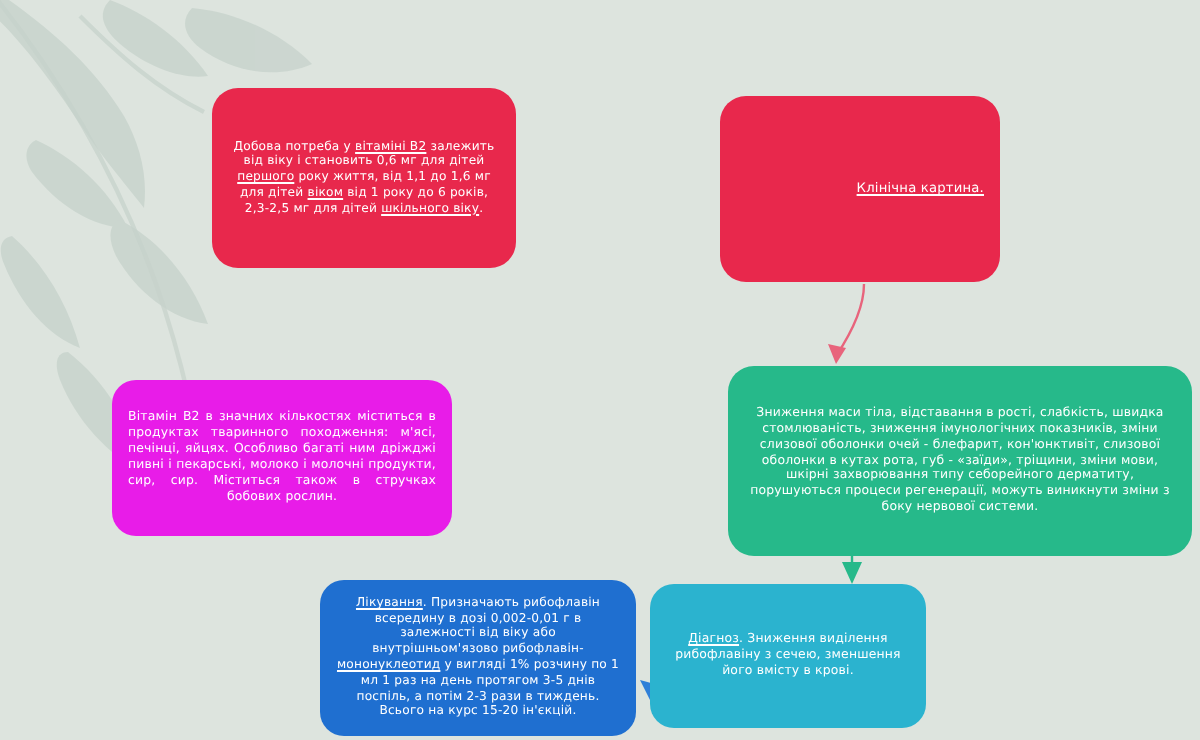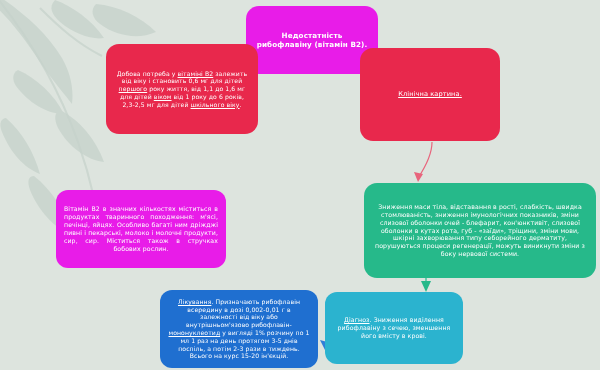--- a/index.html
+++ b/index.html
@@ -152,29 +152,26 @@
 
   <svg class="connector" style="left:316px; top:338px; width:32px; height:24px;" viewBox="0 0 32 24">
     <path d="M 26 18 L 10 6" stroke="#2f7fd8" stroke-width="1.3" fill="none"></path>
     <path d="M 4 2 L 15 5 L 9 12 Z" fill="#2f7fd8"></path>
   </svg>
 
   <svg class="connector" style="left:324px; top:330px; width:22px; height:20px;" viewBox="0 0 22 20">
     <path d="M 18 14 L 6 4" stroke="#2f7fd8" stroke-width="1" fill="none" opacity="0.9"></path>
   </svg>
 
-  <div class="node" id="node-title" style="background: rgb(232, 28, 232); color: rgb(255, 255, 255);">
-    <span class="txt">Недостатність рибофлавіну (вітамін В2).</span>
-  </div>
 
   <div class="node" id="node-daily" style="background: rgb(232, 40, 76); color: rgb(255, 255, 255);">
     <span class="txt">Добова потреба у <u>вітаміні В2</u> залежить від віку і становить 0,6 мг для дітей <u>першого</u> року життя, від 1,1 до 1,6 мг для дітей <u>віком</u> від 1 року до 6 років, 2,3-2,5 мг для дітей <u>шкільного віку</u>.</span>
   </div>
 
-  <div class="node" id="node-clinical" style="background: rgb(232, 40, 76); color: rgb(255, 255, 255);">
+  <div class="node" id="node-clinical" style="background: rgb(232, 40, 76); color: rgb(255, 255, 255); text-align: right;">
     <span class="txt u">Клінічна картина.</span>
   </div>
 
   <div class="node" id="node-sources" style="background: rgb(232, 28, 232); color: rgb(255, 255, 255);">
     <span class="txt">Вітамін В2 в значних кількостях міститься в продуктах тваринного походження: м'ясі, печінці, яйцях. Особливо багаті ним дріжджі пивні і пекарські, молоко і молочні продукти, сир, сир. Міститься також в стручках бобових рослин.</span>
   </div>
 
   <div class="node" id="node-symptoms" style="background: rgb(38, 185, 138); color: rgb(255, 255, 255);">
     <span class="txt">Зниження маси тіла, відставання в рості, слабкість, швидка стомлюваність, зниження імунологічних показників, зміни слизової оболонки очей - блефарит, кон'юнктивіт, слизової оболонки в кутах рота, губ - «заїди», тріщини, зміни мови, шкірні захворювання типу себорейного дерматиту, порушуються процеси регенерації, можуть виникнути зміни з боку нервової системи.</span>
   </div>

